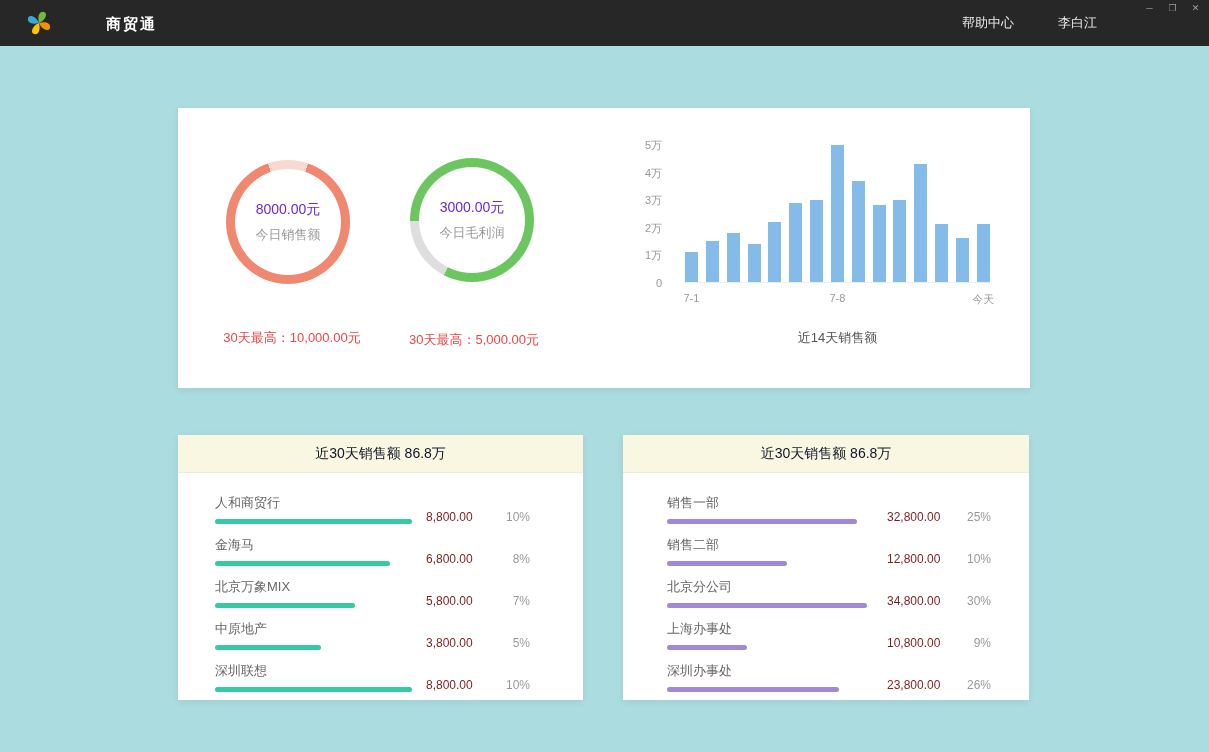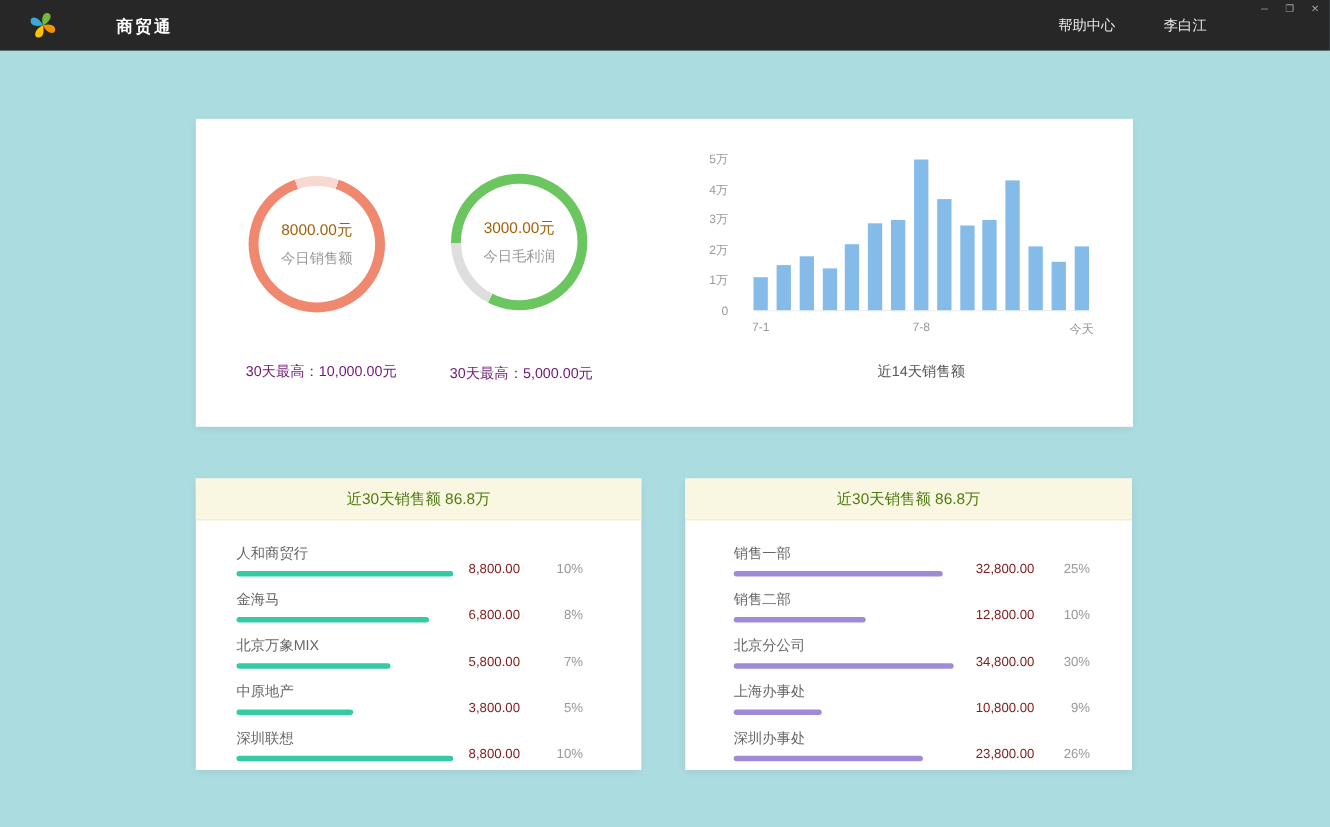--- a/index.html
+++ b/index.html
@@ -20,25 +20,25 @@
   .win-controls span { color:#a0a0a0; font-size:9px; width:15px; height:12px; line-height:12px; text-align:center; cursor:pointer; }
 
   
   .card { position:absolute; background:#ffffff; box-shadow:0 2px 8px rgba(0,0,0,0.07); }
   #summary-card { left:178px; top:108px; width:852px; height:280px; }
 
   
   .donut { position:absolute; width:124px; height:124px; border-radius:50%; }
   .donut .hole { position:absolute; inset:9px; background:#ffffff; border-radius:50%;
     display:flex; flex-direction:column; align-items:center; justify-content:center; gap:7px; }
-  .donut-value { font-size:14px; color:#a16207; }
+  .donut-value { font-size:14px; color:#6d28d9; }
   .donut-label { font-size:13px; color:#999999; }
   #donut-0 { left:48px; top:52px; }
   #donut-1 { left:232px; top:50px; }
-  .footnote { position:absolute; width:240px; text-align:center; font-size:13px; color:#701a75; }
+  .footnote { position:absolute; width:240px; text-align:center; font-size:13px; color:#ef4444; }
   #footnote-0 { left:-6px; top:221px; }
   #footnote-1 { left:176px; top:223px; }
 
   
   .barchart { position:absolute; left:440px; top:0; width:412px; height:280px; }
   .y-axis { position:absolute; left:0; top:29px; width:44px; height:154px;
     display:flex; flex-direction:column; justify-content:space-between; }
   .y-axis div { text-align:right; font-size:11px; color:#999999; line-height:16px; }
   .plot { position:absolute; left:67px; top:37px; width:305px; height:138px;
     display:flex; align-items:flex-end; justify-content:space-between; border-bottom:1px solid #ededed; }
@@ -46,21 +46,21 @@
   .x-axis { position:absolute; left:67px; top:184px; width:305px; display:flex; justify-content:space-between; }
   .xcell { width:13px; display:flex; justify-content:center; }
   .xcell span { font-size:11px; color:#999999; white-space:nowrap; }
   .chart-title { position:absolute; left:67px; top:221px; width:305px; text-align:center; font-size:13px; color:#555555; }
 
   
   .list-card { top:435px; width:405px; height:265px; }
   #list-card-0 { left:178px; }
   #list-card-1 { left:623px; width:406px; }
   .list-header { height:38px; background:var(--hdr, #f9f6e1); border-bottom:1px solid #f0ecd4;
-    display:flex; align-items:center; justify-content:center; font-size:14px; color:#4d7c0f; }
+    display:flex; align-items:center; justify-content:center; font-size:14px; color:#0f172a; }
   .list-body { padding-top:21px; }
   #list-card-0 .list-body { padding-left:37px; padding-right:53px; }
   #list-card-1 .list-body { padding-left:44px; padding-right:38px; }
   .hrow { display:flex; align-items:flex-end; margin-bottom:12px; }
   .hleft { width:197px; }
   #list-card-1 .hleft { width:200px; }
   .hname { font-size:13px; color:#666666; margin-bottom:7px; }
   .hbar { height:5px; border-radius:3px; }
   .hval { margin-left:auto; display:flex; align-items:baseline; padding-bottom:0; }
   .hamount { font-size:12px; color:#7f1d1d; min-width:62px; }

